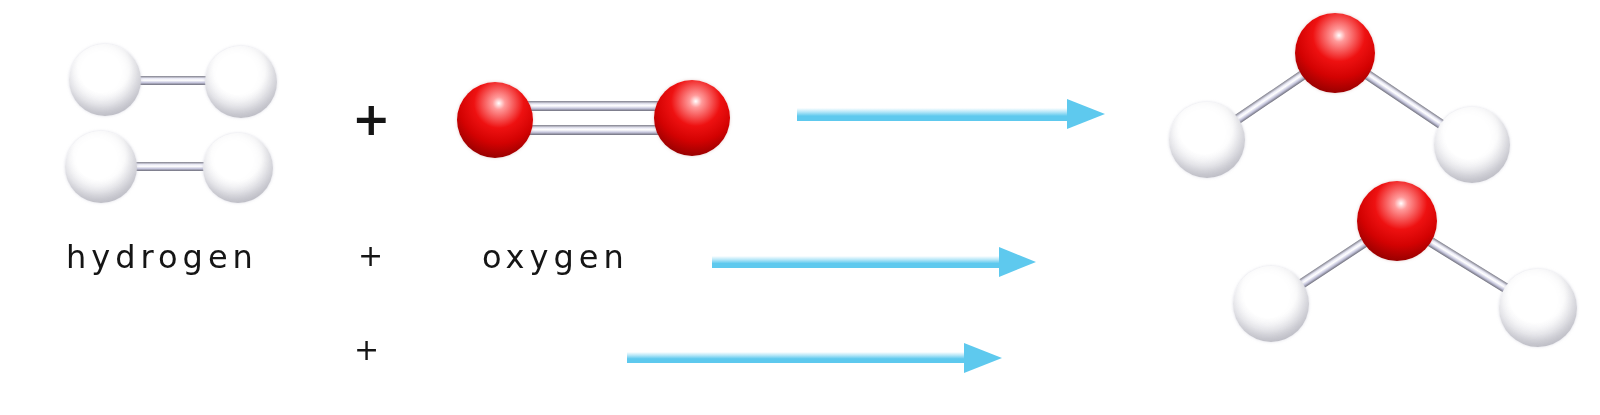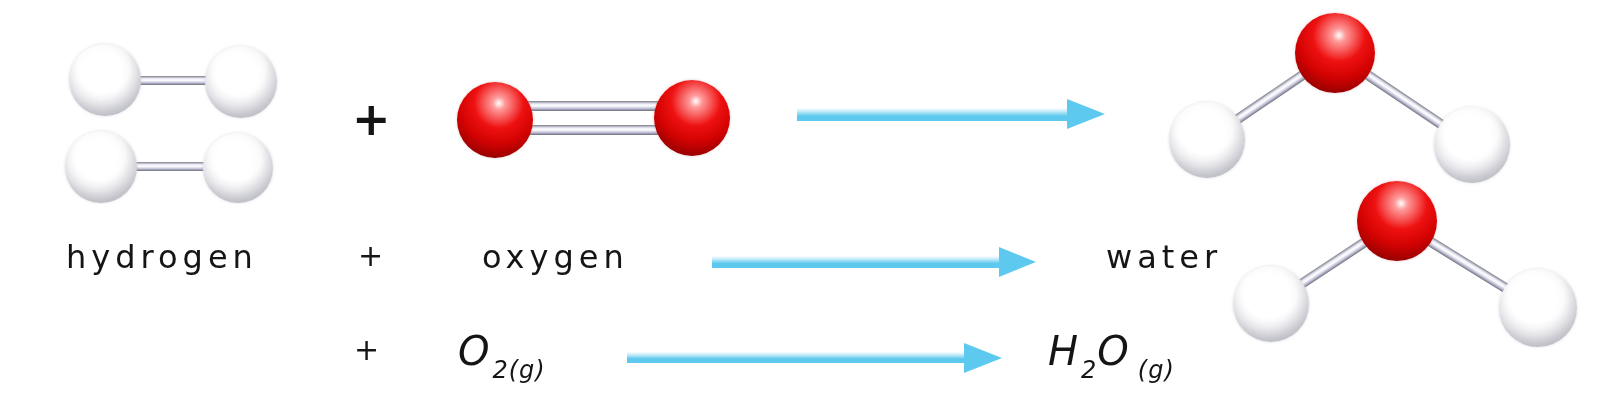--- a/index.html
+++ b/index.html
@@ -96,23 +96,16 @@
     <div class="bond diag" style="left:1271px;top:299px;width:151px;transform:rotate(-33.4deg);"></div>
     <div class="bond diag" style="left:1397px;top:216px;width:166px;transform:rotate(31.7deg);"></div>
     <div class="atom o" style="left:1357px;top:181px;width:80px;height:80px;"></div>
     <div class="atom h" style="left:1233px;top:266px;width:76px;height:76px;"></div>
     <div class="atom h" style="left:1499px;top:269px;width:78px;height:78px;"></div>
   </div>
 
   <div class="name" style="left:66px;top:238px;">hydrogen</div>
   <div class="plus" style="left:358px;top:238px;">+</div>
   <div class="name" style="left:482px;top:238px;">oxygen</div>
-  <div class="name" style="left:1106px;top:238px;">water</div>
 
   <div class="plus" style="left:354px;top:332px;">+</div>
-  <div class="formula" style="left:458px;top:328px;">
-    <span>O</span><span class="sub">2(g)</span>
-  </div>
-  <div class="formula" style="left:1048px;top:328px;">
-    <span>H</span><span class="sub">2</span><span>O</span><span class="sub gap">(g)</span>
-  </div>
 
 </div>
 
 </body></html>

